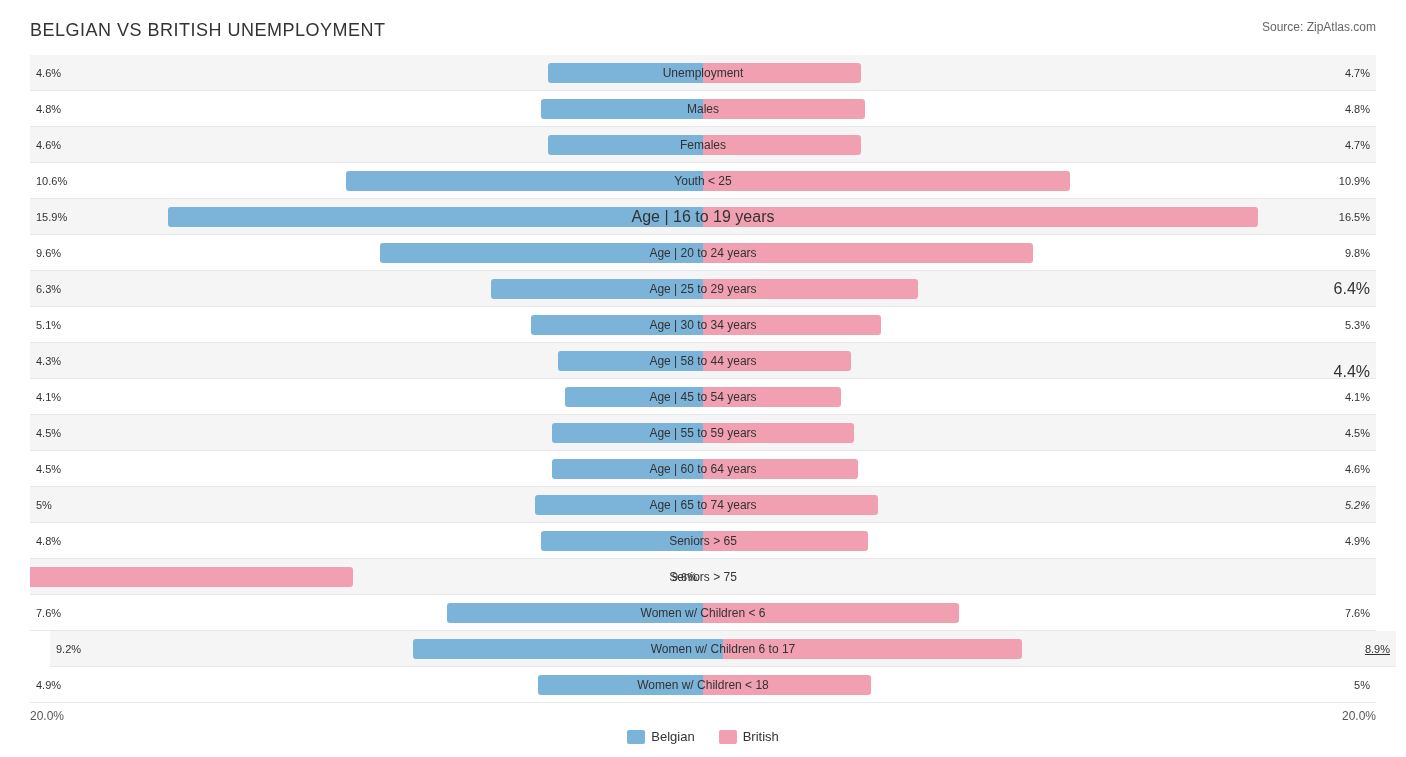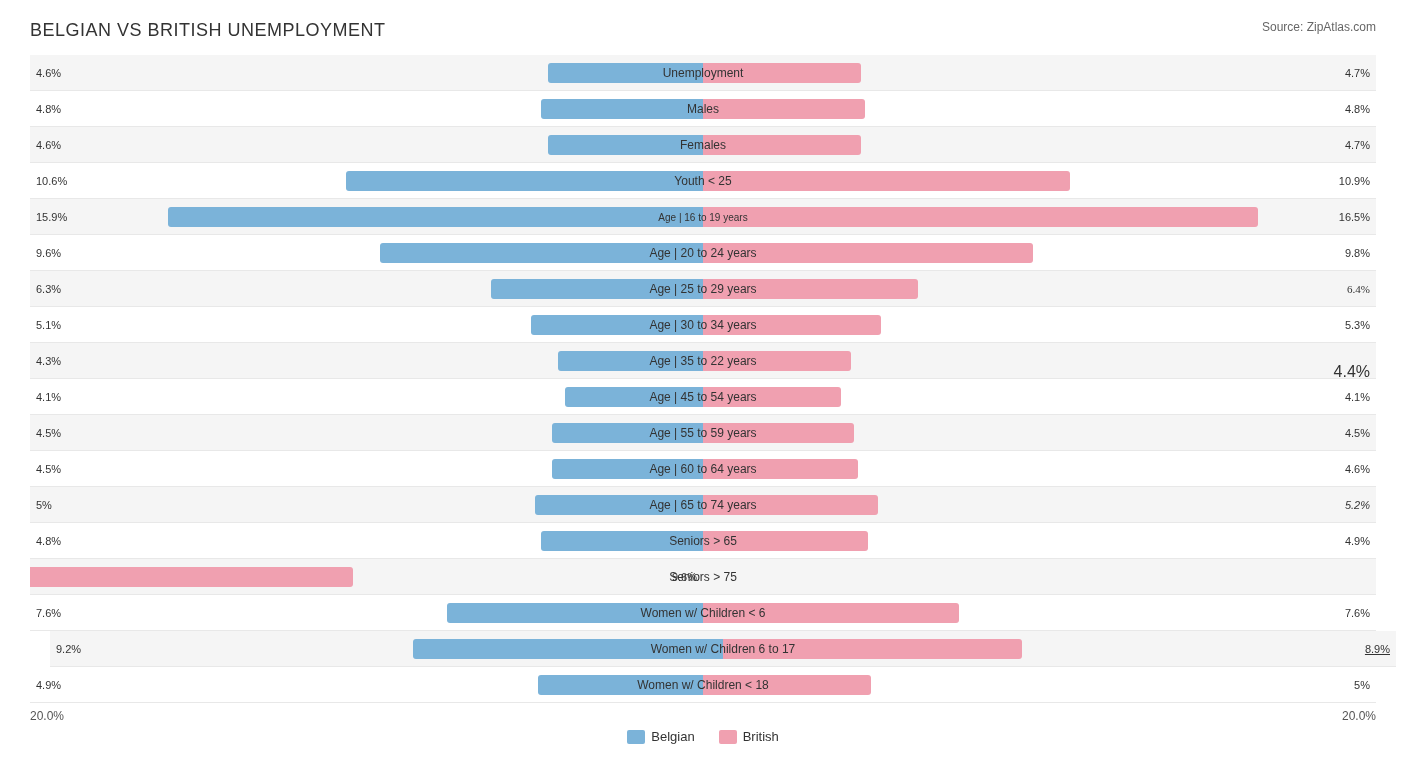--- a/index.html
+++ b/index.html
@@ -196,41 +196,41 @@
       </div>
       <div class="bar-row-container" style="background: rgb(245, 245, 245); height: 36px; display: flex; align-items: center; width: 100%; position: relative; border-bottom: 1px solid rgb(232, 232, 232);">
         <div class="half-left" style="width: 50%; height: 100%; display: flex; align-items: center; justify-content: flex-end; position: relative; overflow: visible;">
           <div class="blue-bar" style="height: 20px; background: rgb(123, 179, 217); border-radius: 3px 0px 0px 3px; position: absolute; right: 0px; width: 79.5%;"></div>
           <span class="val-left" style="font-size: 11px; color: rgb(51, 51, 51); position: absolute; left: 6px; white-space: nowrap; z-index: 5;">15.9%</span>
         </div>
         <div class="half-right" style="width: 50%; height: 100%; display: flex; align-items: center; justify-content: flex-start; position: relative; overflow: visible;">
           <div class="pink-bar" style="height: 20px; background: rgb(240, 160, 176); border-radius: 0px 3px 3px 0px; position: absolute; left: 0px; width: 82.5%;"></div>
           <span class="val-right" style="font-size: 11px; color: rgb(51, 51, 51); position: absolute; right: 6px; white-space: nowrap; z-index: 5;">16.5%</span>
         </div>
-        <div class="center-label" style="position: absolute; left: 50%; top: 50%; transform: translate(-50%, -50%); font-size: 10px; color: rgb(51, 51, 51); z-index: 20; white-space: nowrap; pointer-events: none;">Age | 16 to 19 years</div>
+        <div class="center-label" style="position: absolute; left: 50%; top: 50%; transform: translate(-50%, -50%); font-size: 16px; color: rgb(51, 51, 51); z-index: 20; white-space: nowrap; pointer-events: none;">Age | 16 to 19 years</div>
       </div>
       <div class="bar-row-container" style="background: rgb(255, 255, 255); height: 36px; display: flex; align-items: center; width: 100%; position: relative; border-bottom: 1px solid rgb(232, 232, 232);">
         <div class="half-left" style="width: 50%; height: 100%; display: flex; align-items: center; justify-content: flex-end; position: relative; overflow: visible;">
           <div class="blue-bar" style="height: 20px; background: rgb(123, 179, 217); border-radius: 3px 0px 0px 3px; position: absolute; right: 0px; width: 48%;"></div>
           <span class="val-left" style="font-size: 11px; color: rgb(51, 51, 51); position: absolute; left: 6px; white-space: nowrap; z-index: 5;">9.6%</span>
         </div>
         <div class="half-right" style="width: 50%; height: 100%; display: flex; align-items: center; justify-content: flex-start; position: relative; overflow: visible;">
           <div class="pink-bar" style="height: 20px; background: rgb(240, 160, 176); border-radius: 0px 3px 3px 0px; position: absolute; left: 0px; width: 49%;"></div>
           <span class="val-right" style="font-size: 11px; color: rgb(51, 51, 51); position: absolute; right: 6px; white-space: nowrap; z-index: 5;">9.8%</span>
         </div>
         <div class="center-label" style="position: absolute; left: 50%; top: 50%; transform: translate(-50%, -50%); font-size: 12px; color: rgb(51, 51, 51); z-index: 20; white-space: nowrap; pointer-events: none;">Age | 20 to 24 years</div>
       </div>
       <div class="bar-row-container" style="background: rgb(245, 245, 245); height: 36px; display: flex; align-items: center; width: 100%; position: relative; border-bottom: 1px solid rgb(232, 232, 232);">
         <div class="half-left" style="width: 50%; height: 100%; display: flex; align-items: center; justify-content: flex-end; position: relative; overflow: visible;">
           <div class="blue-bar" style="height: 20px; background: rgb(123, 179, 217); border-radius: 3px 0px 0px 3px; position: absolute; right: 0px; width: 31.5%;"></div>
           <span class="val-left" style="font-size: 11px; color: rgb(51, 51, 51); position: absolute; left: 6px; white-space: nowrap; z-index: 5;">6.3%</span>
         </div>
         <div class="half-right" style="width: 50%; height: 100%; display: flex; align-items: center; justify-content: flex-start; position: relative; overflow: visible;">
           <div class="pink-bar" style="height: 20px; background: rgb(240, 160, 176); border-radius: 0px 3px 3px 0px; position: absolute; left: 0px; width: 32%;"></div>
-          <span class="val-right" style="font-size: 11px; color: rgb(51, 51, 51); position: absolute; right: 6px; white-space: nowrap; z-index: 5; font-family: Liberation Serif, serif;">6.4%</span>
+          <span class="val-right" style="font-size: 16px; color: rgb(51, 51, 51); position: absolute; right: 6px; white-space: nowrap; z-index: 5;">6.4%</span>
         </div>
         <div class="center-label" style="position: absolute; left: 50%; top: 50%; transform: translate(-50%, -50%); font-size: 12px; color: rgb(51, 51, 51); z-index: 20; white-space: nowrap; pointer-events: none;">Age | 25 to 29 years</div>
       </div>
       <div class="bar-row-container" style="background: rgb(255, 255, 255); height: 36px; display: flex; align-items: center; width: 100%; position: relative; border-bottom: 1px solid rgb(232, 232, 232); text-decoration: underline;">
         <div class="half-left" style="width: 50%; height: 100%; display: flex; align-items: center; justify-content: flex-end; position: relative; overflow: visible;">
           <div class="blue-bar" style="height: 20px; background: rgb(123, 179, 217); border-radius: 3px 0px 0px 3px; position: absolute; right: 0px; width: 25.5%;"></div>
           <span class="val-left" style="font-size: 11px; color: rgb(51, 51, 51); position: absolute; left: 6px; white-space: nowrap; z-index: 5;">5.1%</span>
         </div>
         <div class="half-right" style="width: 50%; height: 100%; display: flex; align-items: center; justify-content: flex-start; position: relative; overflow: visible;">
           <div class="pink-bar" style="height: 20px; background: rgb(240, 160, 176); border-radius: 0px 3px 3px 0px; position: absolute; left: 0px; width: 26.5%;"></div>
@@ -240,21 +240,21 @@
       </div>
       <div class="bar-row-container" style="background: rgb(245, 245, 245); height: 36px; display: flex; align-items: center; width: 100%; position: relative; border-bottom: 1px solid rgb(232, 232, 232);">
         <div class="half-left" style="width: 50%; height: 100%; display: flex; align-items: center; justify-content: flex-end; position: relative; overflow: visible;">
           <div class="blue-bar" style="height: 20px; background: rgb(123, 179, 217); border-radius: 3px 0px 0px 3px; position: absolute; right: 0px; width: 21.5%;"></div>
           <span class="val-left" style="font-size: 11px; color: rgb(51, 51, 51); position: absolute; left: 6px; white-space: nowrap; z-index: 5;">4.3%</span>
         </div>
         <div class="half-right" style="width: 50%; height: 100%; display: flex; align-items: center; justify-content: flex-start; position: relative; overflow: visible;">
           <div class="pink-bar" style="height: 20px; background: rgb(240, 160, 176); border-radius: 0px 3px 3px 0px; position: absolute; left: 0px; width: 22%;"></div>
           <span class="val-right" style="font-size: 16px; color: rgb(51, 51, 51); position: absolute; right: 6px; white-space: nowrap; z-index: 5; margin-top: 23px;">4.4%</span>
         </div>
-        <div class="center-label" style="position: absolute; left: 50%; top: 50%; transform: translate(-50%, -50%); font-size: 12px; color: rgb(51, 51, 51); z-index: 20; white-space: nowrap; pointer-events: none;">Age | 35 to 22 years</div>
+        <div class="center-label" style="position: absolute; left: 50%; top: 50%; transform: translate(-50%, -50%); font-size: 12px; color: rgb(51, 51, 51); z-index: 20; white-space: nowrap; pointer-events: none;">Age | 58 to 44 years</div>
       </div>
       <div class="bar-row-container" style="background: rgb(255, 255, 255); height: 36px; display: flex; align-items: center; width: 100%; position: relative; border-bottom: 1px solid rgb(232, 232, 232);">
         <div class="half-left" style="width: 50%; height: 100%; display: flex; align-items: center; justify-content: flex-end; position: relative; overflow: visible;">
           <div class="blue-bar" style="height: 20px; background: rgb(123, 179, 217); border-radius: 3px 0px 0px 3px; position: absolute; right: 0px; width: 20.5%;"></div>
           <span class="val-left" style="font-size: 11px; color: rgb(51, 51, 51); position: absolute; left: 6px; white-space: nowrap; z-index: 5;">4.1%</span>
         </div>
         <div class="half-right" style="width: 50%; height: 100%; display: flex; align-items: center; justify-content: flex-start; position: relative; overflow: visible;">
           <div class="pink-bar" style="height: 20px; background: rgb(240, 160, 176); border-radius: 0px 3px 3px 0px; position: absolute; left: 0px; width: 20.5%;"></div>
           <span class="val-right" style="font-size: 11px; color: rgb(51, 51, 51); position: absolute; right: 6px; white-space: nowrap; z-index: 5;">4.1%</span>
         </div>

